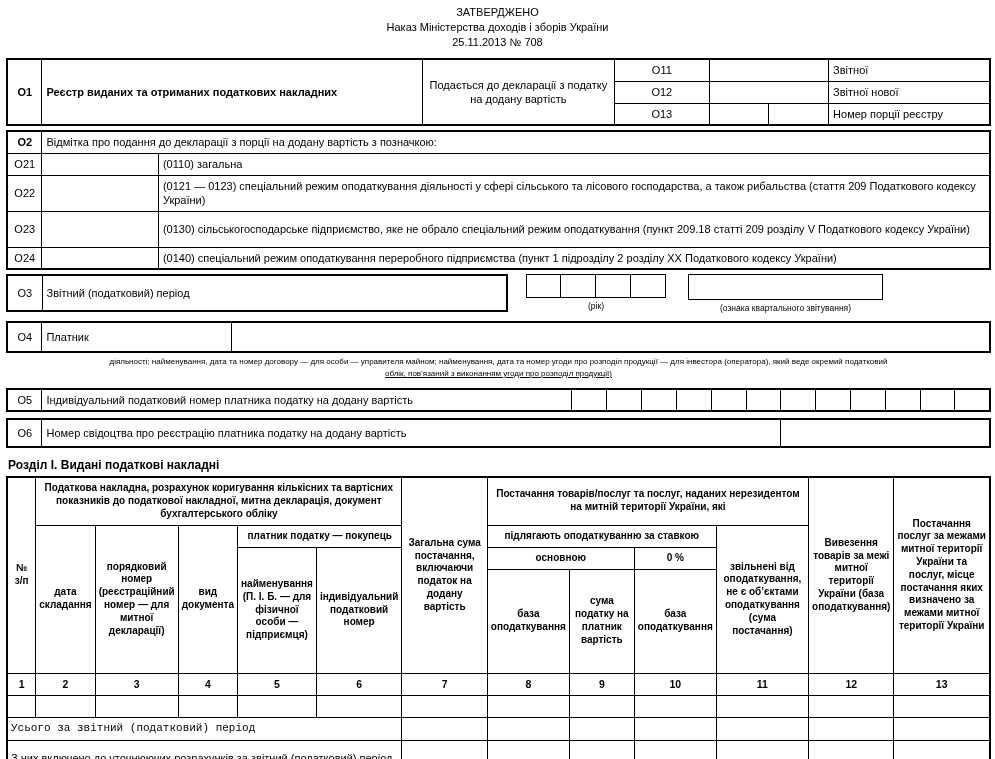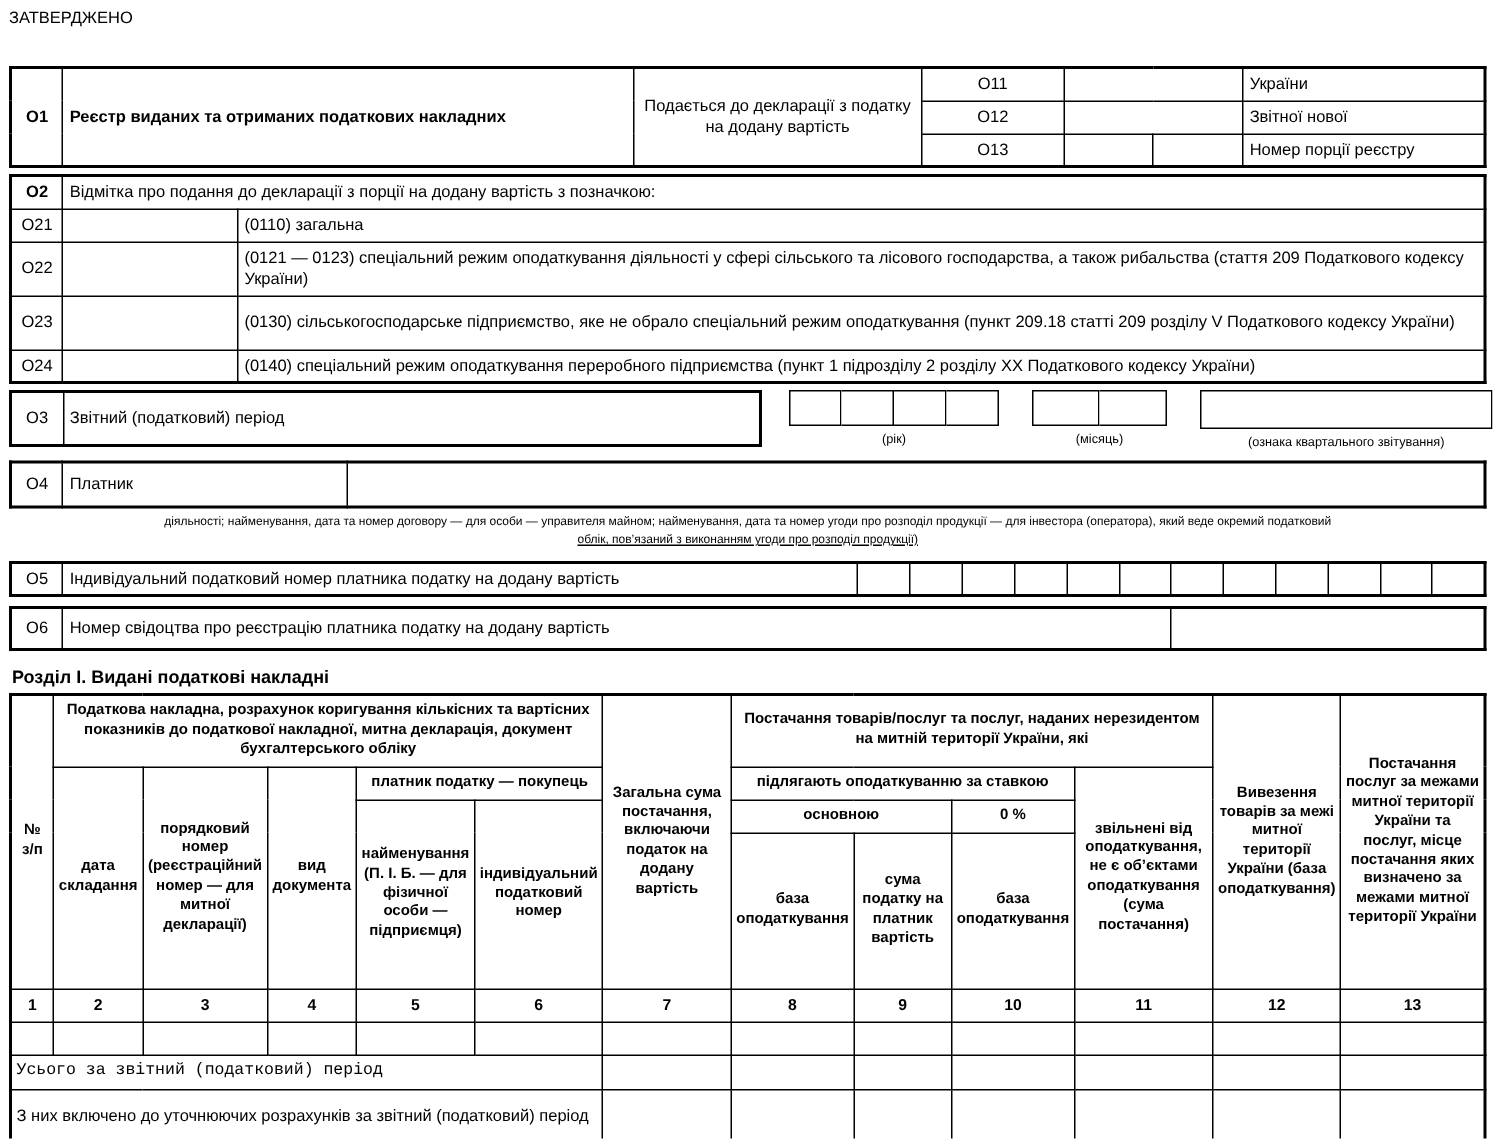--- a/index.html
+++ b/index.html
@@ -1,18 +1,18 @@
 <!DOCTYPE html>
 <html><head>
 <meta charset="utf-8">
 <style>
   html,body{margin:0;padding:0;background:#fff;color:#000;}
   body{width:995px;height:759px;font-family:"Liberation Sans",sans-serif;font-size:11px;overflow:hidden;}
   .page{padding:3px 4px 0 6px;}
-  .approval{text-align:left;line-height:15px;padding:2px 2px 24px 0;}
+  .approval{text-align:center;line-height:15px;padding:2px 2px 8px 0;}
   table.t{border-collapse:collapse;table-layout:fixed;}
   table.t td{border:1px solid #000;padding:1px 4px;vertical-align:middle;line-height:1.3;overflow:hidden;}
   table.t{border:2px solid #000;}
   .code{text-align:center;padding:1px 1px;}
   .b{font-weight:bold;}
   .ctr{text-align:center;}
   .gap4{height:4px;} .gap6{height:6px;} .gap8{height:8px;}
   
   .o1 tr{height:22px;}
   
@@ -46,40 +46,42 @@
   tr.tot1{height:23px;font-family:Liberation Mono, monospace;} tr.tot2{height:38px;}
   tr.tot1 td.lbl, tr.tot2 td.lbl{text-align:left;font-size:11px;line-height:1.25;}
 </style>
 </head>
 <body>
 
 <div class="page">
 
   <div class="approval">
     <div>ЗАТВЕРДЖЕНО</div>
+    <div>Наказ Міністерства доходів і зборів України</div>
+    <div>25.11.2013 № 708</div>
   </div>
 
   <table class="t o1">
     <colgroup>
       <col style="width:35px">
         <col style="width:382px">
         <col style="width:193px">
       <col style="width:95px">
         <col style="width:60px">
         <col style="width:60px">
         <col style="width:162px">
     </colgroup>
     <tbody>
         <tr>
       <td class="code b" rowspan="3">О1</td>
       <td class="b" rowspan="3">Реєстр виданих та отриманих податкових накладних</td>
       <td class="ctr" rowspan="3">Подається до декларації з податку на додану вартість</td>
       <td class="code">О11</td>
       <td colspan="2"></td>
-      <td>України</td>
+      <td>Звітної</td>
     </tr>
     <tr>
       <td class="code">О12</td>
       <td colspan="2"></td>
       <td>Звітної нової</td>
     </tr>
     <tr>
       <td class="code">О13</td>
       <td></td>
       <td></td>
@@ -140,27 +142,20 @@
     <div class="grp" style="margin-left:18px">
       <div class="cells">
         <div class="cellbox"></div>
         <div class="cellbox"></div>
         <div class="cellbox"></div>
         <div class="cellbox"></div>
       </div>
       <div class="cap">(рік)</div>
     </div>
     <div class="grp" style="margin-left:22px">
-      <div class="cells">
-        <div class="cellbox w45"></div>
-        <div class="cellbox w45"></div>
-      </div>
-      <div class="cap">(місяць)</div>
-    </div>
-    <div class="grp" style="margin-left:22px">
       <div class="widebox"></div>
       <div class="cap">(ознака квартального звітування)</div>
     </div>
   </div>
 
   <div class="gap8"></div>
 
   <table class="t o4">
     <colgroup>
         <col style="width:35px">

